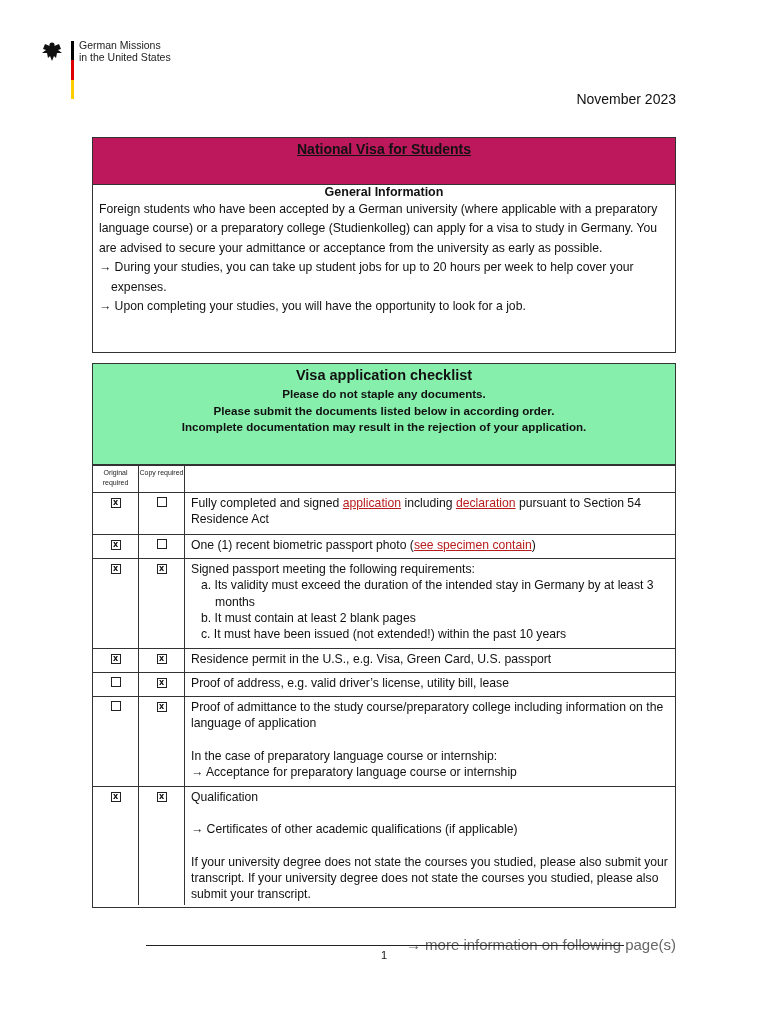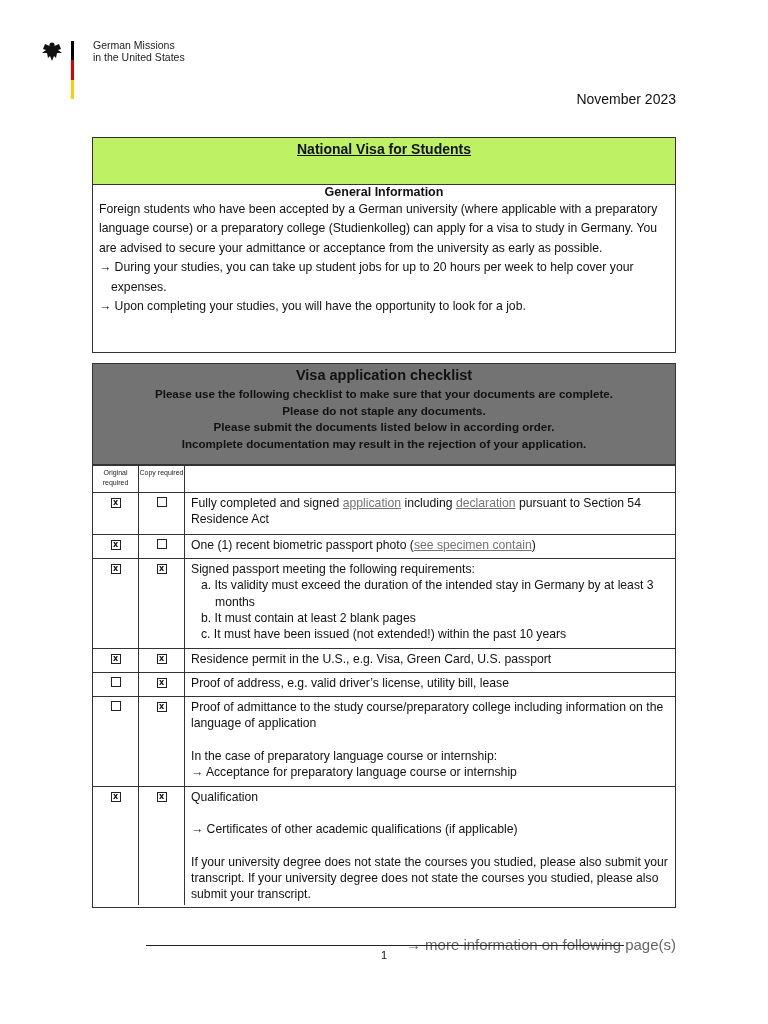--- a/index.html
+++ b/index.html
@@ -1,48 +1,48 @@
 <!DOCTYPE html>
 <html><head>
 <meta charset="utf-8">
 <style>
   html, body { margin:0; padding:0; background:#fff; }
   body { width:768px; height:1024px; position:relative; font-family:"Liberation Sans", sans-serif; color:#111; overflow:hidden; }
   .logo { position:absolute; left:40px; top:38px; }
   .eagle { position:absolute; left:0; top:2px; width:24px; height:24px; }
   .flagbar { position:absolute; left:31px; top:3px; width:3px; height:58px; }
   .flagbar div { height:33.33%; }
-  .logo-text { position:absolute; left:53px; top:1px; font-size:10.5px; line-height:12px; color:#222; white-space:nowrap; }
+  .logo-text { position:absolute; left:39px; top:1px; font-size:10.5px; line-height:12px; color:#222; white-space:nowrap; }
   .date { position:absolute; right:92px; top:91px; font-size:14px; color:#111; }
 
   .box { position:absolute; left:92px; width:584px; border:1px solid #333; box-sizing:border-box; }
   .box1 { top:137px; height:216px; }
-  .box1 .head { background:#bef264; border-bottom:1px solid #333; height:46px; text-align:center; }
+  .box1 .head { background:#be185d; border-bottom:1px solid #333; height:46px; text-align:center; }
   .title1 { font-size:14px; font-weight:bold; text-decoration:underline; padding-top:3px; }
   .subtitle1 { font-size:12.5px; margin-top:2px; }
   .gi-title { text-align:center; font-weight:bold; font-size:12.5px; margin-top:0; }
   .gi-body { font-size:12.2px; line-height:19.4px; padding:0 6px; margin-top:1px; }
   .arrow-line { padding-left:12px; text-indent:-12px; }
 
   .box2 { top:363px; height:545px; }
-  .box2 .head { background:#737373; text-align:center; border-bottom:1px solid #333; height:100px; }
+  .box2 .head { background:#86efac; text-align:center; border-bottom:1px solid #333; height:100px; }
   .vac-title { font-size:14.5px; font-weight:bold; padding-top:3px; }
   .vac-lines { font-size:11.6px; font-weight:bold; line-height:16.5px; margin-top:3px; }
 
   table.cl { border-collapse:collapse; width:100%; table-layout:fixed; }
   table.cl td { border:1px solid #333; vertical-align:top; font-size:12.2px; line-height:16.3px; padding:0; }
   table.cl tr:last-child td { border-bottom:none; }
   table.cl td:first-child { border-left:none; }
   table.cl td:last-child { border-right:none; }
   td.c1 { width:45px; text-align:center; }
   td.c2 { width:45px; text-align:center; }
   td.txt { padding:2px 6px 3px 6px !important; }
   .hdr-small { font-size:7px; line-height:10px; padding-top:2px; color:#222; }
   .cb { display:inline-block; width:8px; height:8px; border:1px solid #222; margin-top:4px; position:relative; font-size:8px; line-height:8px; font-weight:bold; text-align:center; font-family:"DejaVu Sans", sans-serif; }
-  a.lnk { color:#737373; text-decoration:underline; }
+  a.lnk { color:#b91c1c; text-decoration:underline; }
   .sub { padding-left:24px; text-indent:-14px; }
   .more { position:absolute; right:92px; top:936px; font-size:15px; color:#666; }
   .footline { position:absolute; left:146px; top:945px; width:478px; border-top:1px solid #222; }
   .pagenum { position:absolute; left:0; width:768px; text-align:center; top:949px; font-size:11px; }
 </style>
 </head>
 <body>
 
 <div class="logo">
   <svg class="eagle" viewBox="0 0 24 24">
@@ -71,21 +71,20 @@
     <div>Foreign students who have been accepted by a German university (where applicable with a preparatory language course) or a preparatory college (Studienkolleg) can apply for a visa to study in Germany. You are advised to secure your admittance or acceptance from the university as early as possible.</div>
     <div class="arrow-line">→ During your studies, you can take up student jobs for up to 20 hours per week to help cover your expenses.</div>
     <div class="arrow-line">→ Upon completing your studies, you will have the opportunity to look for a job.</div>
   </div>
 </div>
 
 <div class="box box2">
   <div class="head">
     <div class="vac-title">Visa application checklist</div>
     <div class="vac-lines">
-      <div>Please use the following checklist to make sure that your documents are complete.</div>
       <div>Please do not staple any documents.</div>
       <div>Please submit the documents listed below in according order.</div>
       <div>Incomplete documentation may result in the rejection of your application.</div>
     </div>
   </div>
   <table class="cl">
     <tbody>
         <tr style="height:27px">
       <td class="c1">
             <div class="hdr-small">Original required</div>

